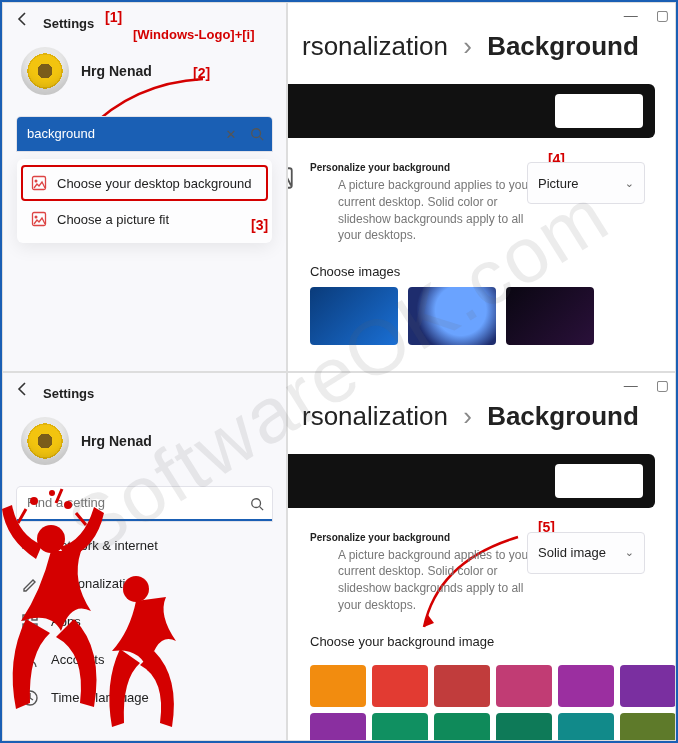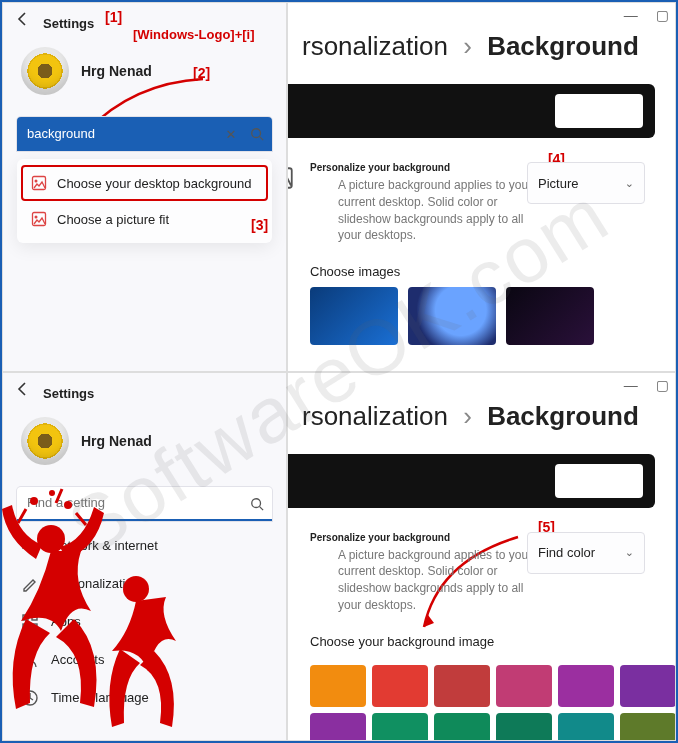--- a/index.html
+++ b/index.html
@@ -262,21 +262,21 @@
       </svg>
       <svg class="arrow" style="left:120px; top:158px;" width="120" height="110" viewBox="0 0 120 110">
         <path d="M110 6 Q 30 30 16 96" fill="none" stroke="#d40000" stroke-width="2.5"></path>
         <path d="M16 96 l10 -4 l-6 -8 z" fill="#d40000"></path>
       </svg>
 
       <div style="position:relative;">
         <div class="section-title">Personalize your background</div>
         <div class="section-desc">A picture background applies to your current desktop. Solid color or slideshow backgrounds apply to all your desktops.</div>
         <div class="dd">
-          <span>Find color</span>
+          <span>Solid image</span>
           <span class="chev">⌄</span>
         </div>
       </div>
 
       <div class="recent-lbl">Choose your background image</div>
       <div class="swatches" id="sw-grid">
           <div class="sw" style="background: rgb(242, 140, 15);"></div>
           <div class="sw" style="background: rgb(226, 59, 50);"></div>
           <div class="sw" style="background: rgb(193, 60, 60);"></div>
           <div class="sw" style="background: rgb(193, 60, 116);"></div>

